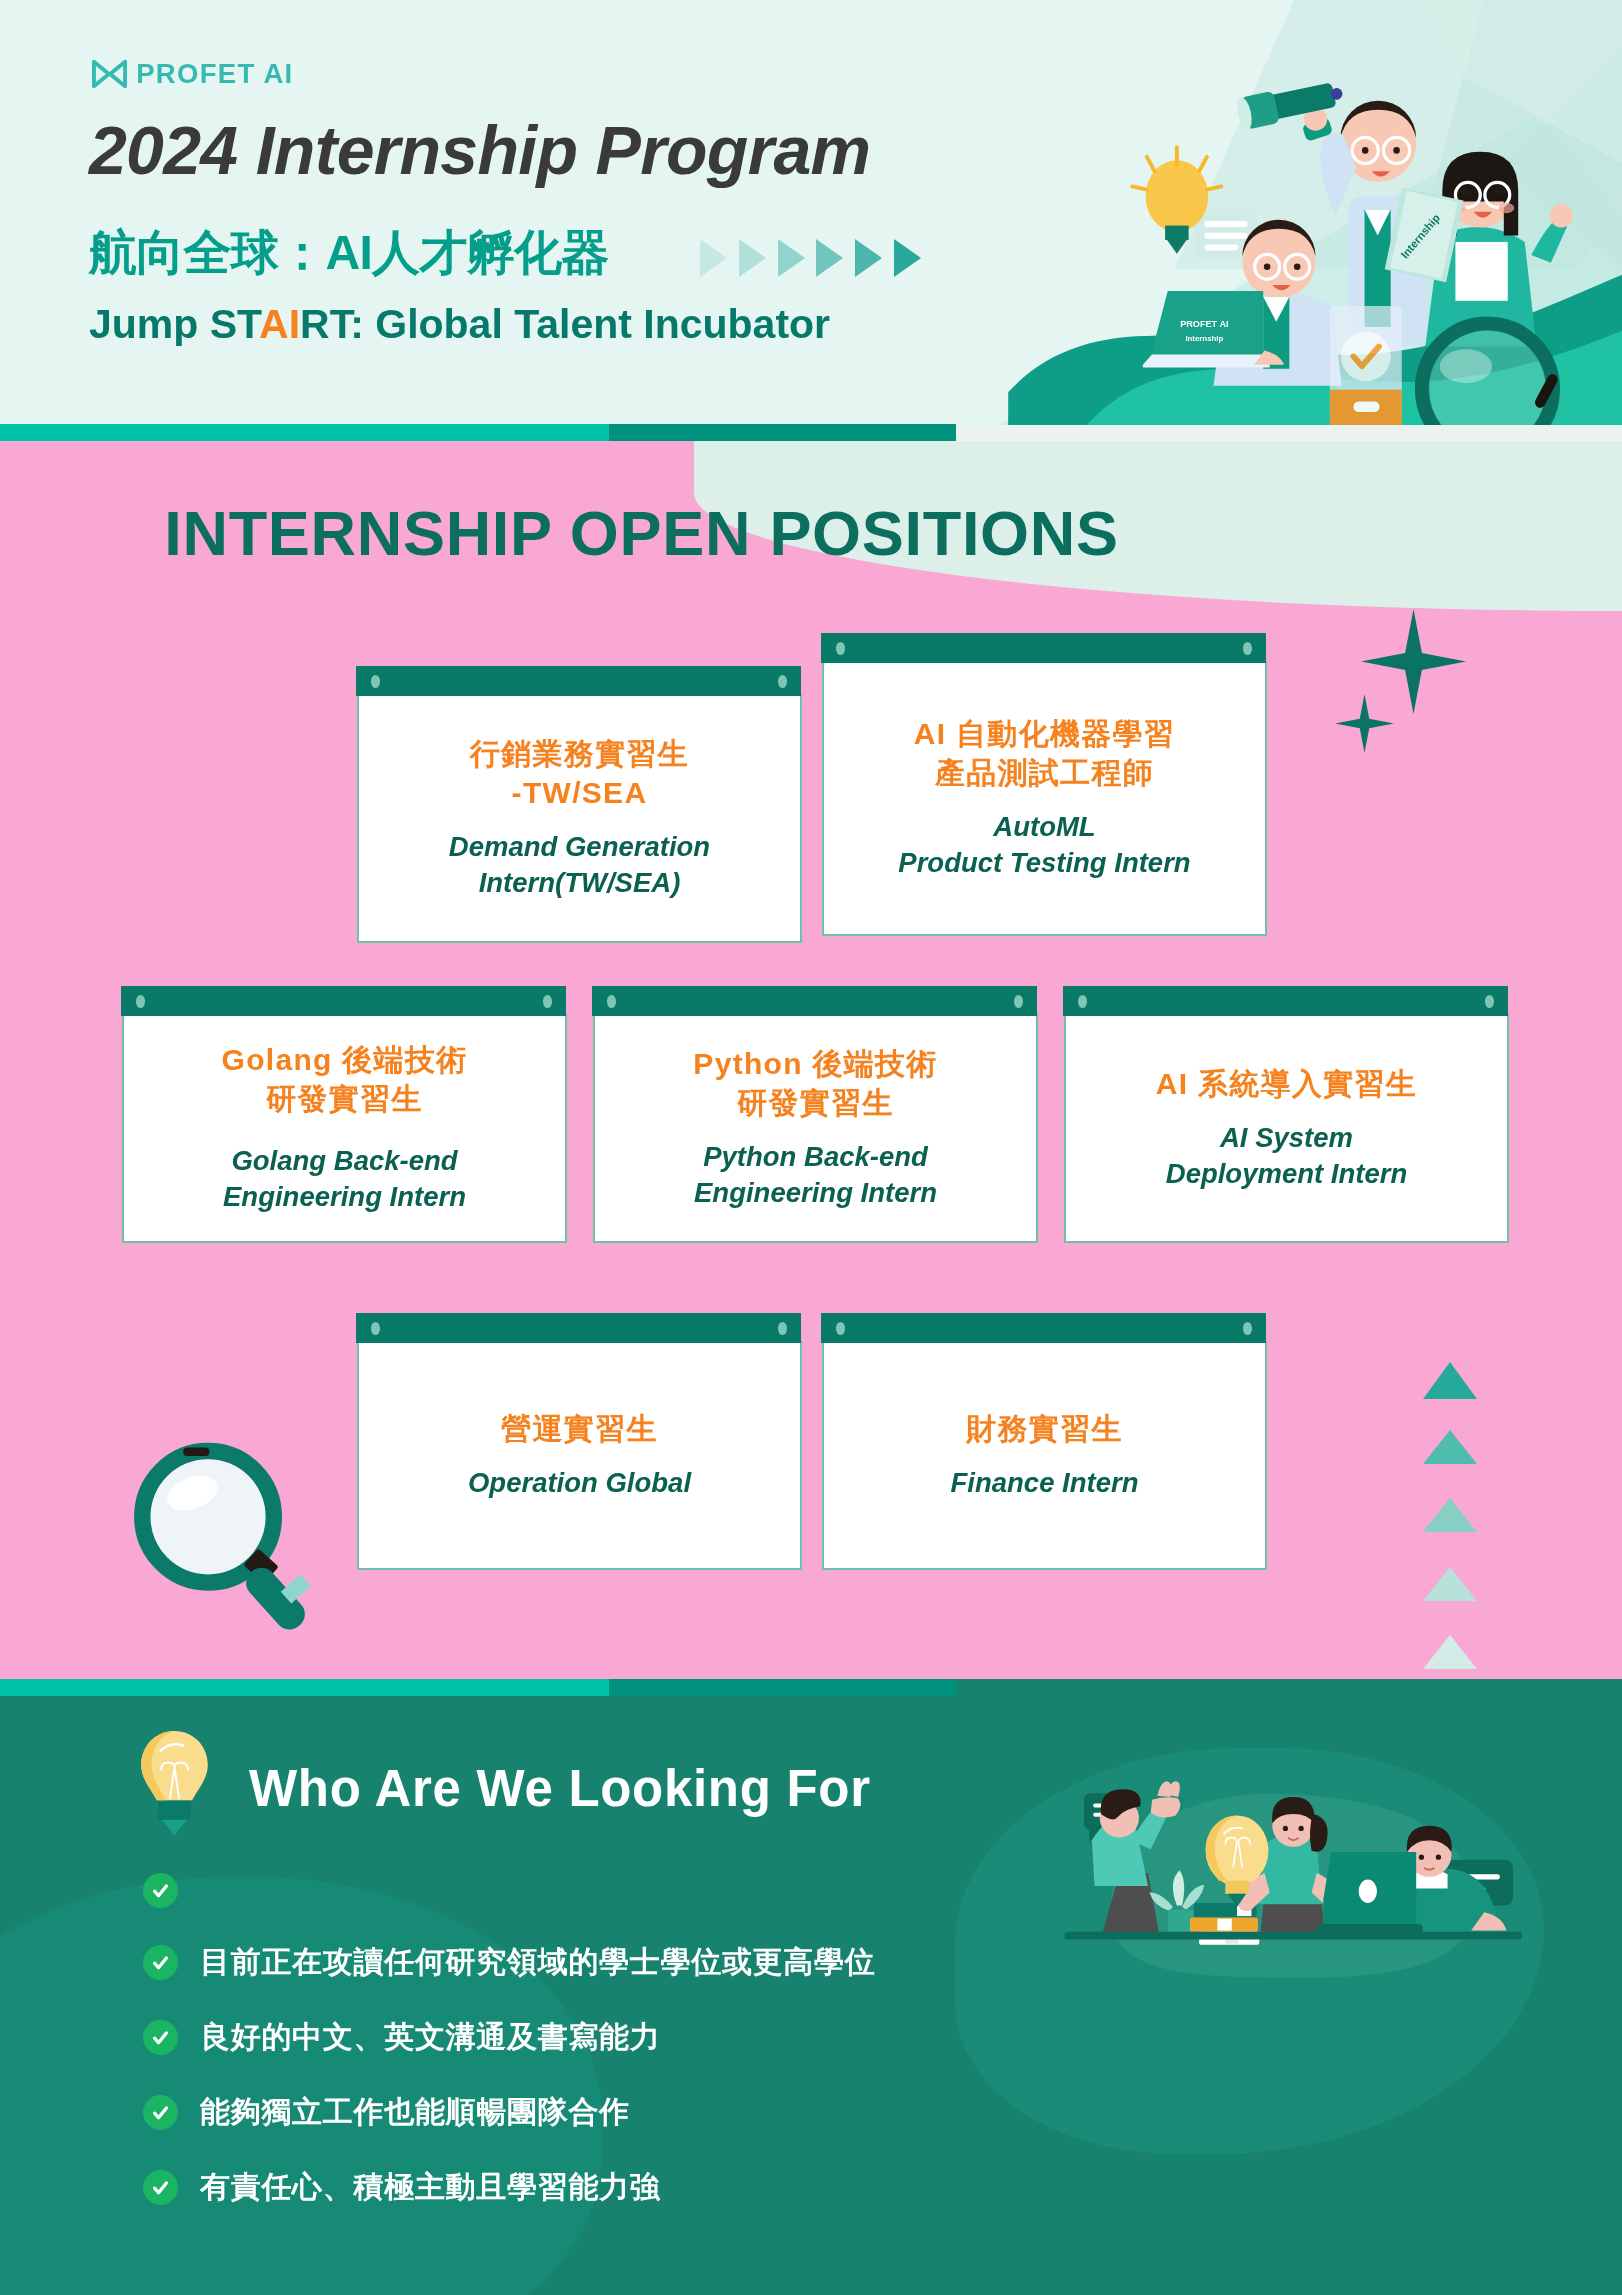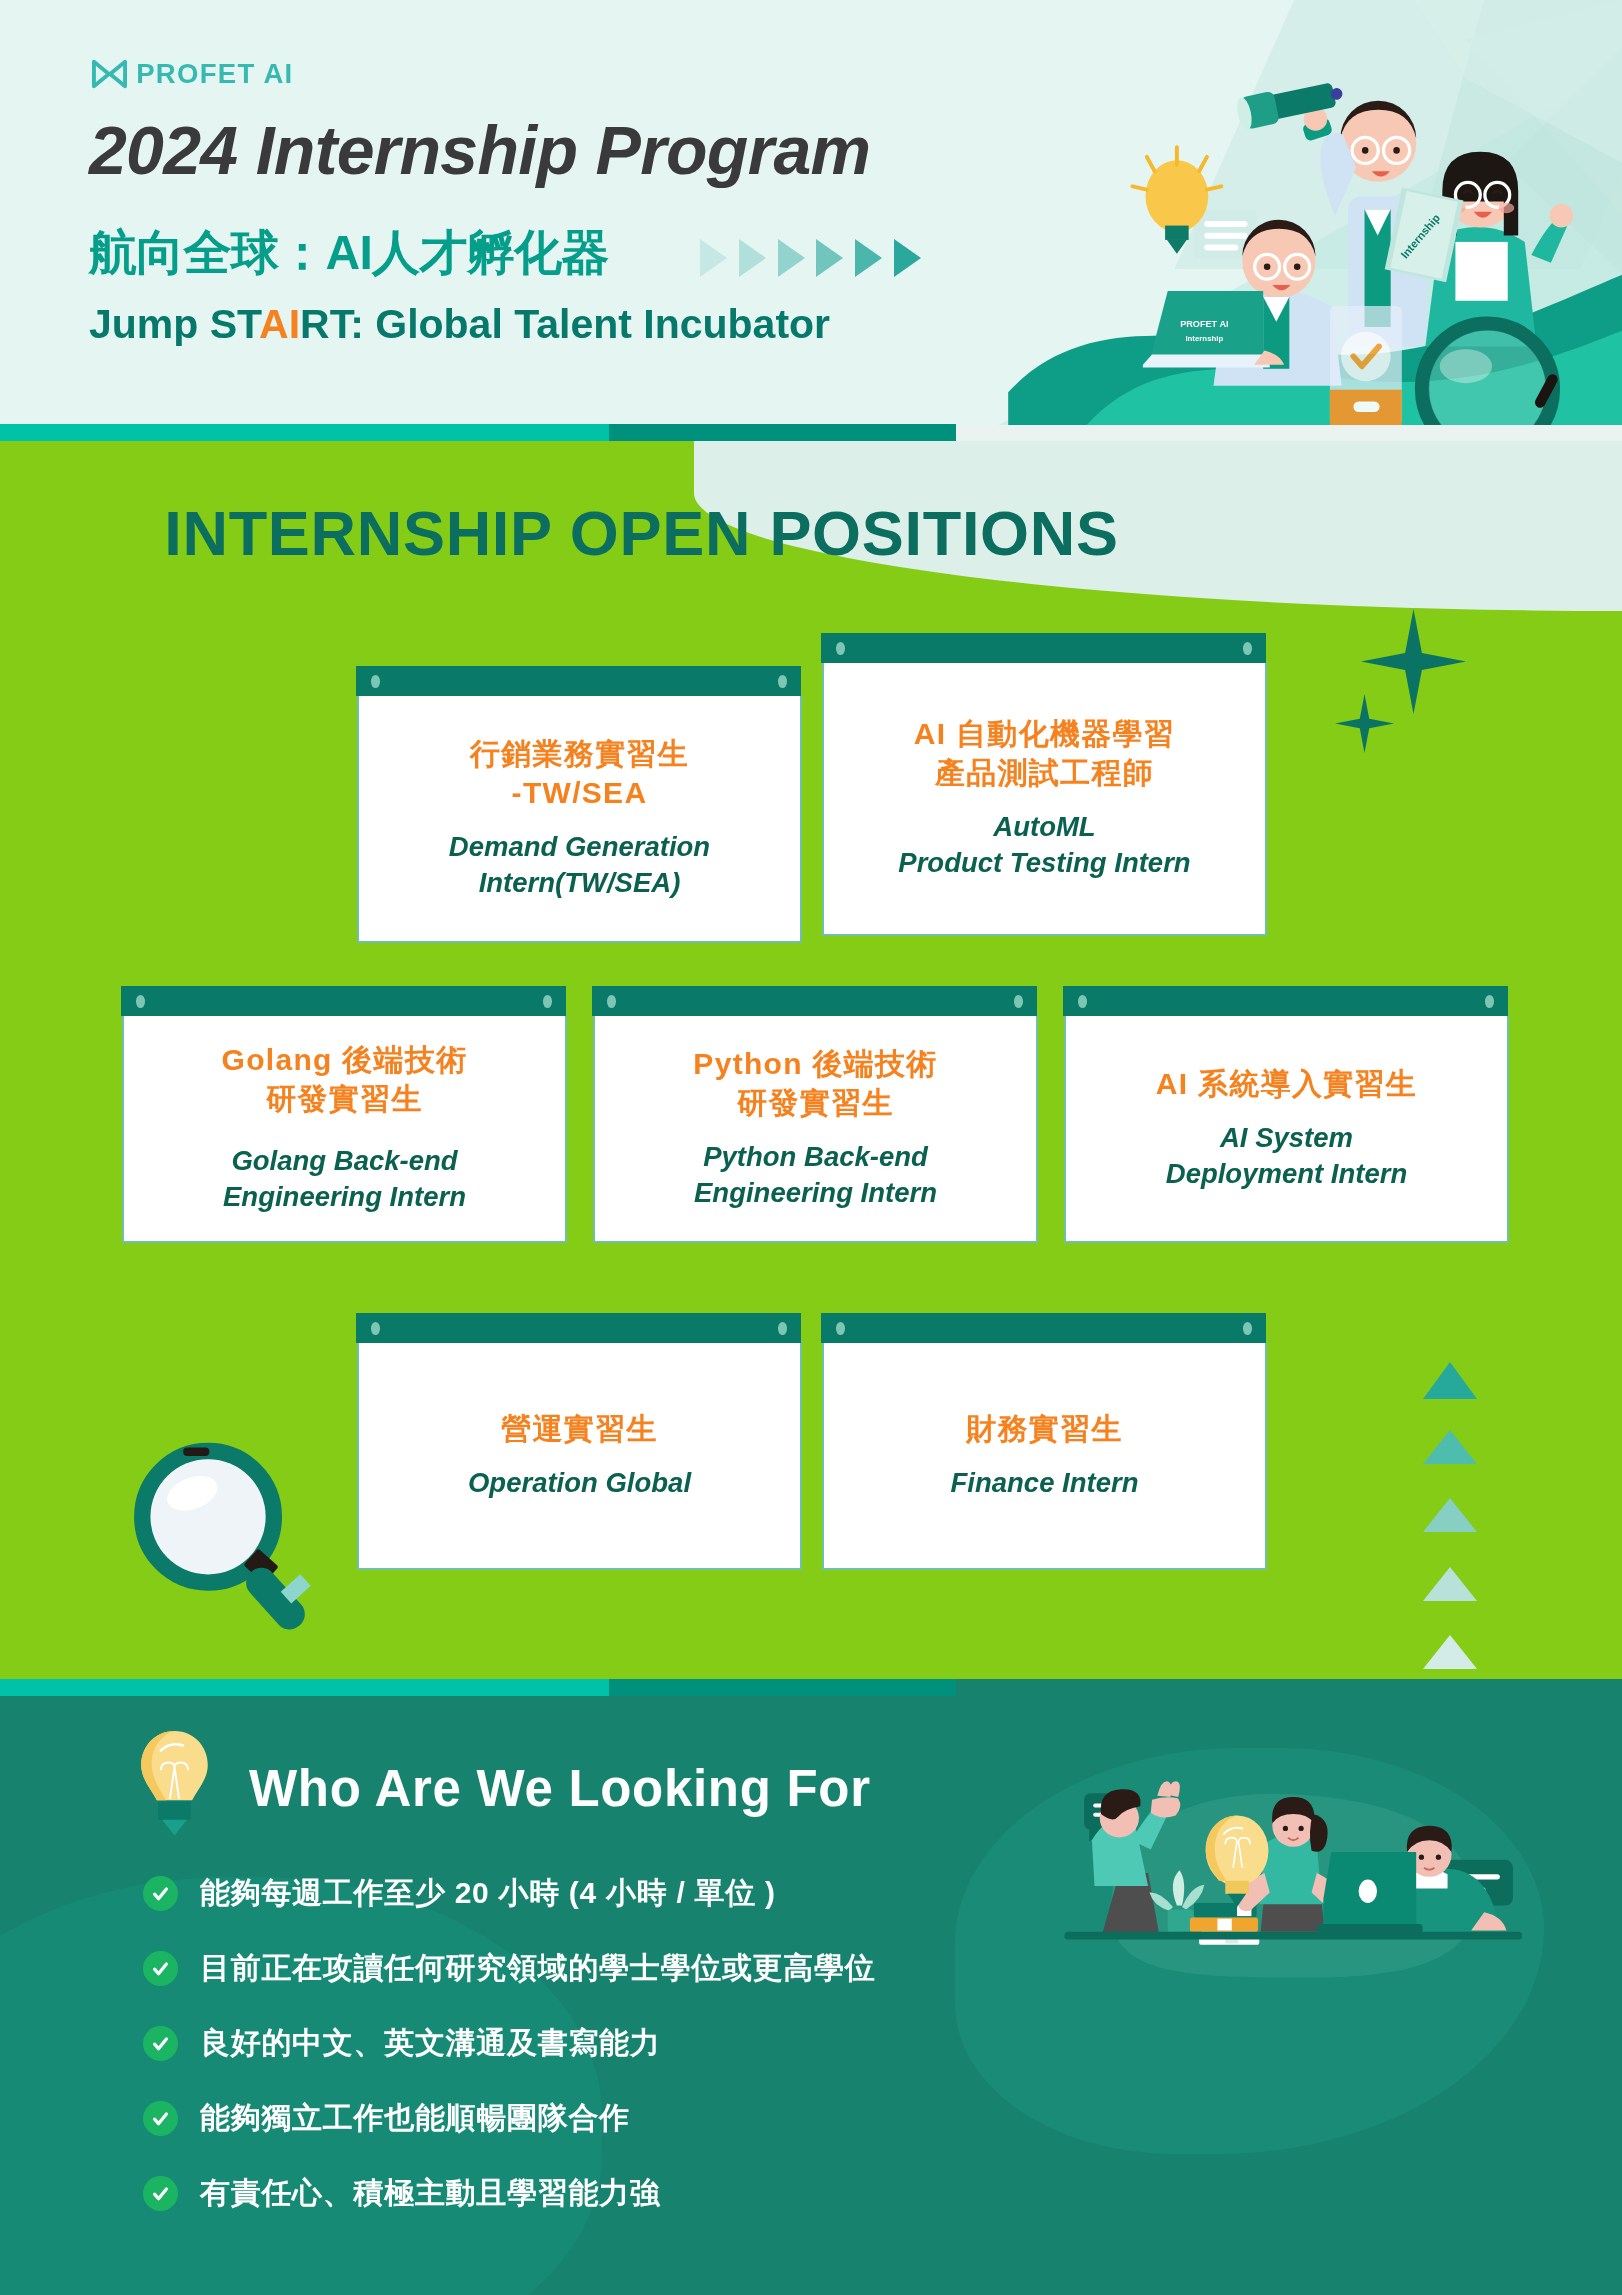--- a/index.html
+++ b/index.html
@@ -42,21 +42,21 @@
   
   .divbar{position:absolute;left:0;width:1623px;height:17px;display:flex;}
   .divbar .seg-a{width:609px;height:17px;background:#00c2a8;}
   .divbar .seg-b{width:347px;height:17px;background:#00917c;}
   .divbar .seg-c{flex:1;height:17px;background:transparent;}
   #divbar1{top:424px;}
   #divbar2{top:1679px;}
   #divbar2 .seg-c{background:#17836f;}
 
   
-  .mid{position:absolute;left:0;top:441px;width:1623px;height:1238px;background:#84cc16;overflow:hidden;}
+  .mid{position:absolute;left:0;top:441px;width:1623px;height:1238px;background:#f9a8d4;overflow:hidden;}
   .mid-wave{position:absolute;right:0;top:-26px;width:929px;height:196px;
      background:#dcefe9;border-bottom-left-radius:100% 118px;}
   .mid-wave2{position:absolute;right:0;top:0px;width:458px;height:59px;background:#d6ece6;}
 
   .sec-title{position:absolute;left:0;top:56px;width:1283px;text-align:center;
      font-size:63px;font-weight:bold;color:#0b6e5f;letter-spacing:0.7px;}
 
   .sparkle{position:absolute;background:#0b7363;}
   .spk-big{left:1361px;top:609px;width:105px;height:105px;
      clip-path:polygon(50% 0%,58% 42%,100% 50%,58% 58%,50% 100%,42% 58%,0% 50%,42% 42%);}
@@ -359,21 +359,20 @@
 
     <div class="who-title">Who Are We Looking For</div>
 
     <div class="reqs">
       <div class="req">
         <span class="chk">
           <svg viewBox="0 0 32 32">
               <path d="M7,17 l6,7 l12,-15" stroke="#ffffff" stroke-width="5" fill="none" stroke-linecap="round" stroke-linejoin="round"></path>
             </svg>
         </span>
-        <span class="req-txt">能夠每週工作至少 20 小時 (4 小時 / 單位 )</span>
       </div>
       <div class="req">
         <span class="chk">
           <svg viewBox="0 0 32 32">
               <path d="M7,17 l6,7 l12,-15" stroke="#ffffff" stroke-width="5" fill="none" stroke-linecap="round" stroke-linejoin="round"></path>
             </svg>
         </span>
         <span class="req-txt">目前正在攻讀任何研究領域的學士學位或更高學位</span>
       </div>
       <div class="req">

